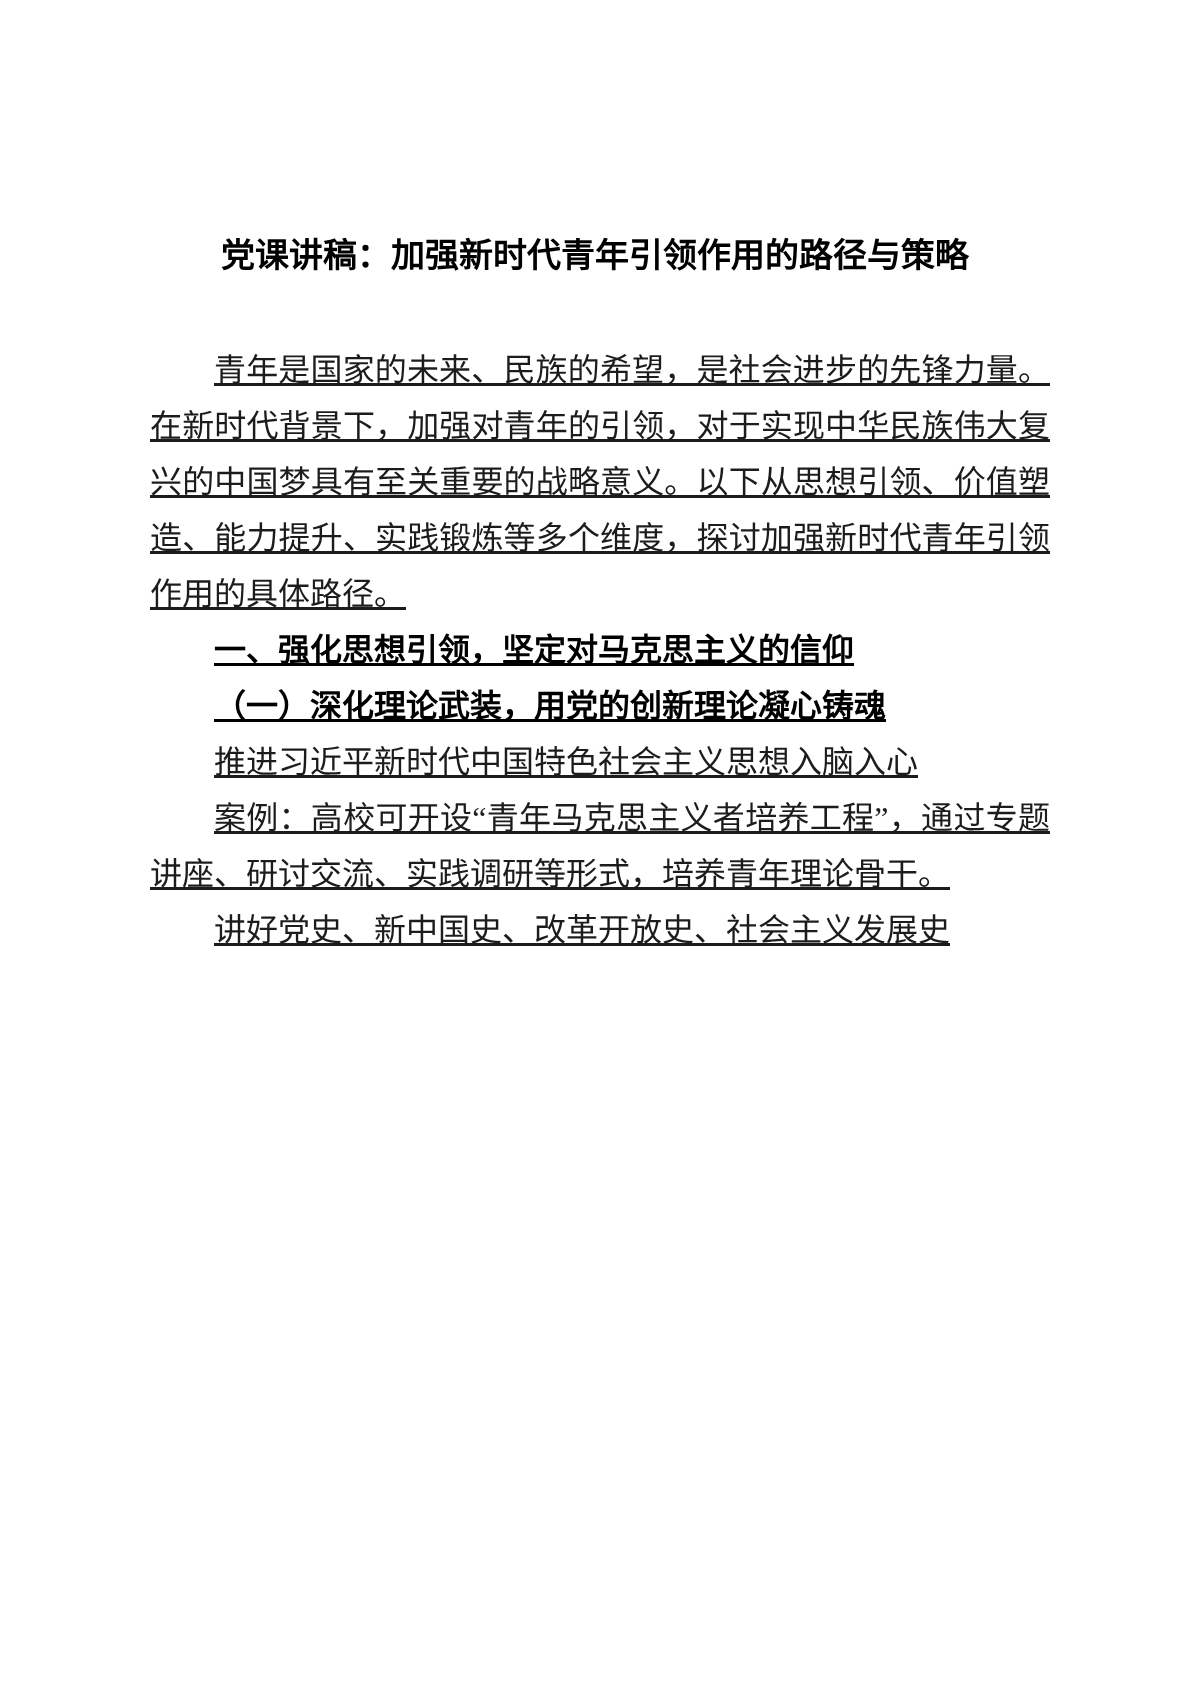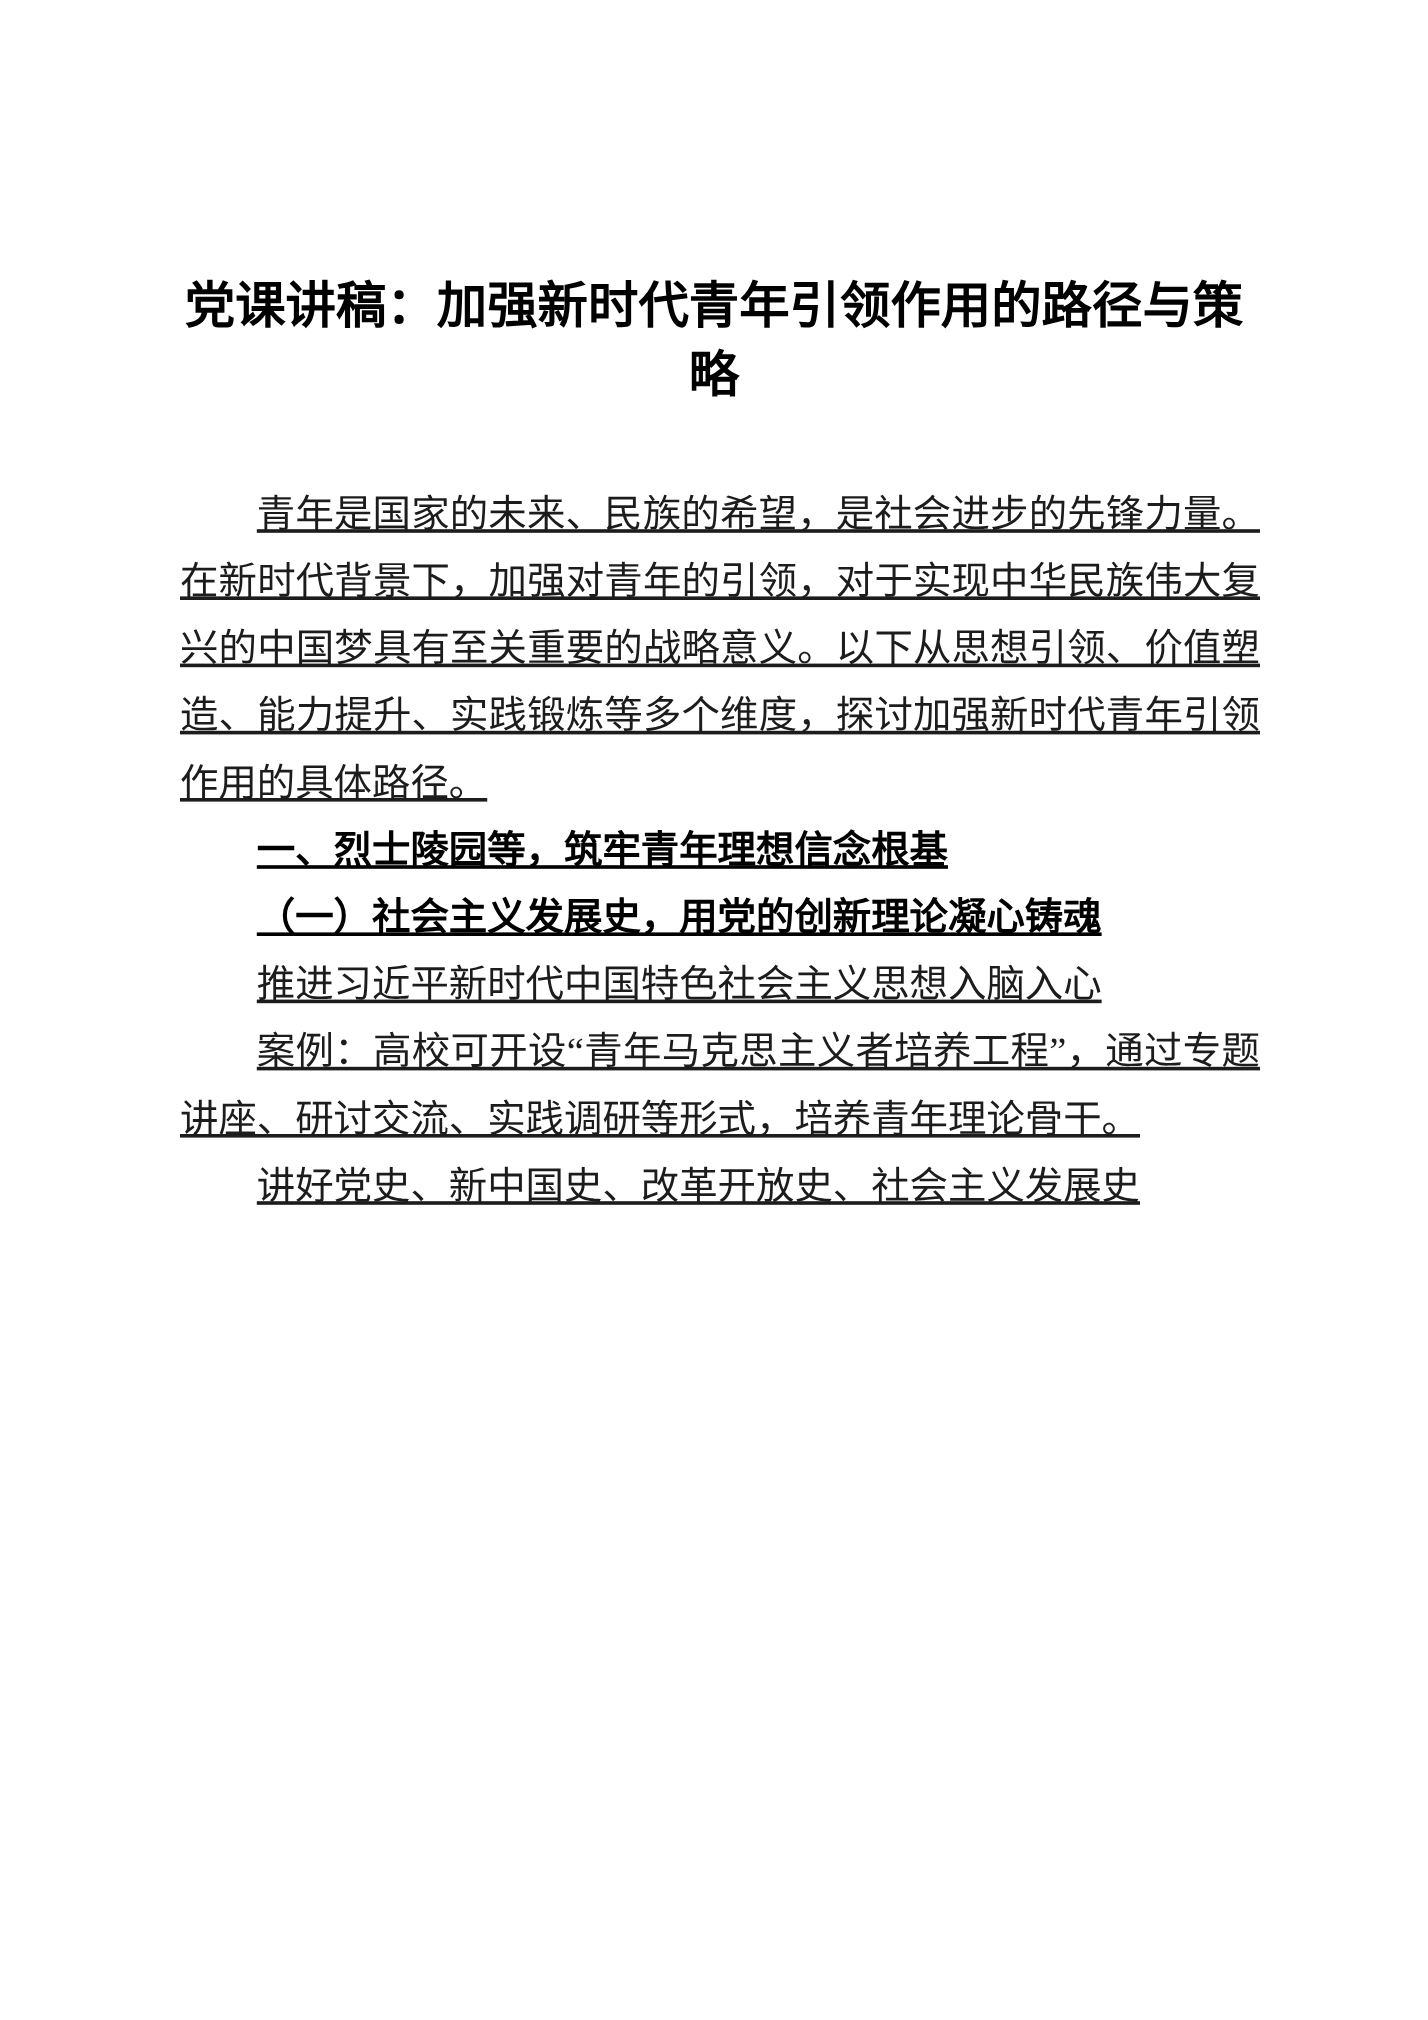--- a/index.html
+++ b/index.html
@@ -11,21 +11,21 @@
     position: relative;
     width: 1190px;
     height: 1683px;
     background: #ffffff;
     overflow: hidden;
     color: #000000;
     font-family: "Liberation Serif", "DejaVu Serif", serif;
   }
   .doc-title {
     margin: 227px 145px 0 145px;
-    font-size: 42px;
+    font-size: 34px;
     line-height: 58px;
     font-weight: bold;
     text-align: center;
     font-family: "Liberation Serif", "DejaVu Serif", serif;
   }
   .doc-body {
     margin: 57px 140px 0 150px;
     font-size: 32px;
     line-height: 56px;
     text-align: justify;
@@ -53,19 +53,19 @@
   }
 </style>
 </head>
 <body>
 
 <div class="page">
   <h1 class="doc-title">党课讲稿：加强新时代青年引领作用的路径与策略</h1>
 
   <div class="doc-body">
     <p class="para-body">青年是国家的未来、民族的希望，是社会进步的先锋力量。在新时代背景下，加强对青年的引领，对于实现中华民族伟大复兴的中国梦具有至关重要的战略意义。以下从思想引领、价值塑造、能力提升、实践锻炼等多个维度，探讨加强新时代青年引领作用的具体路径。</p>
-    <p class="para-h1">一、烈士陵园等，筑牢青年理想信念根基</p>
-    <p class="para-h2">（一）社会主义发展史，用党的创新理论凝心铸魂</p>
+    <p class="para-h1">一、强化思想引领，坚定对马克思主义的信仰</p>
+    <p class="para-h2">（一）深化理论武装，用党的创新理论凝心铸魂</p>
     <p class="para-body">推进习近平新时代中国特色社会主义思想入脑入心</p>
     <p class="para-body">案例：高校可开设“青年马克思主义者培养工程”，通过专题讲座、研讨交流、实践调研等形式，培养青年理论骨干。</p>
     <p class="para-body">讲好党史、新中国史、改革开放史、社会主义发展史</p>
   </div>
 </div>
 
 </body></html>

